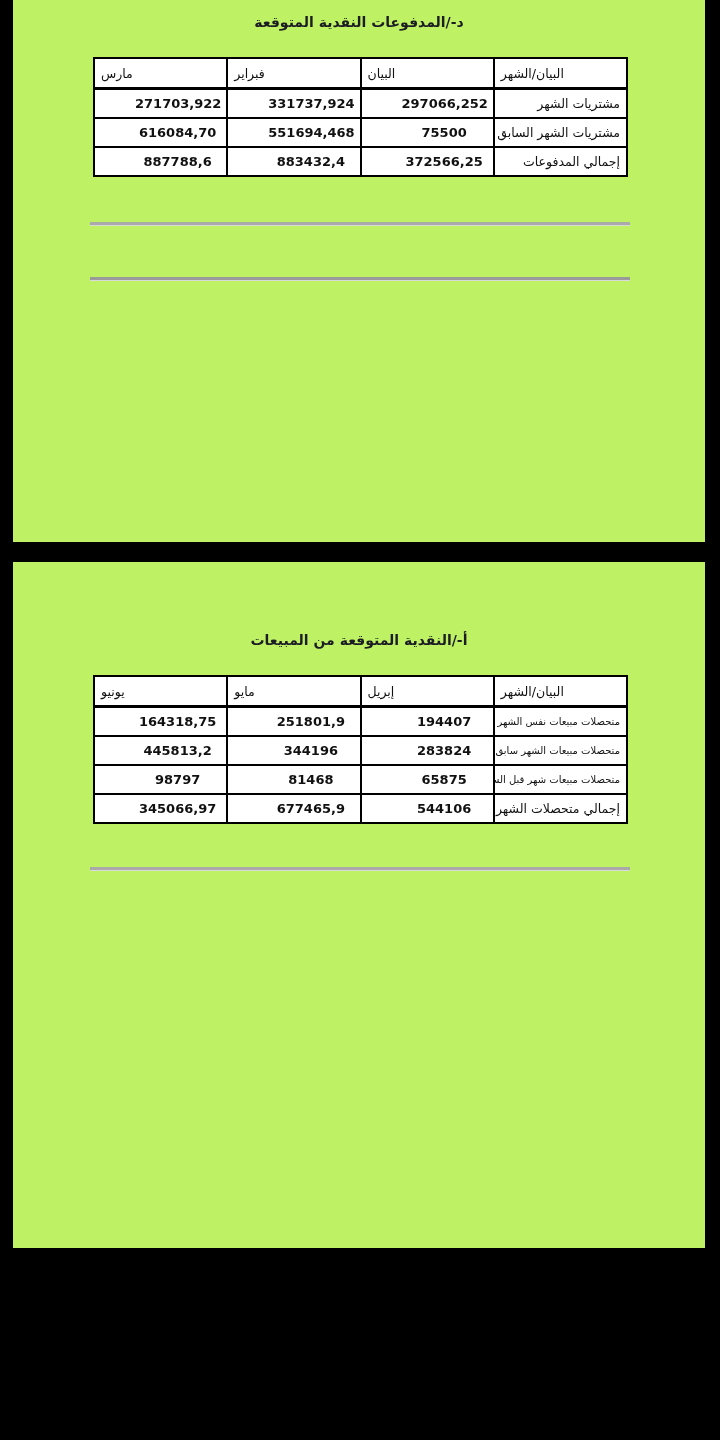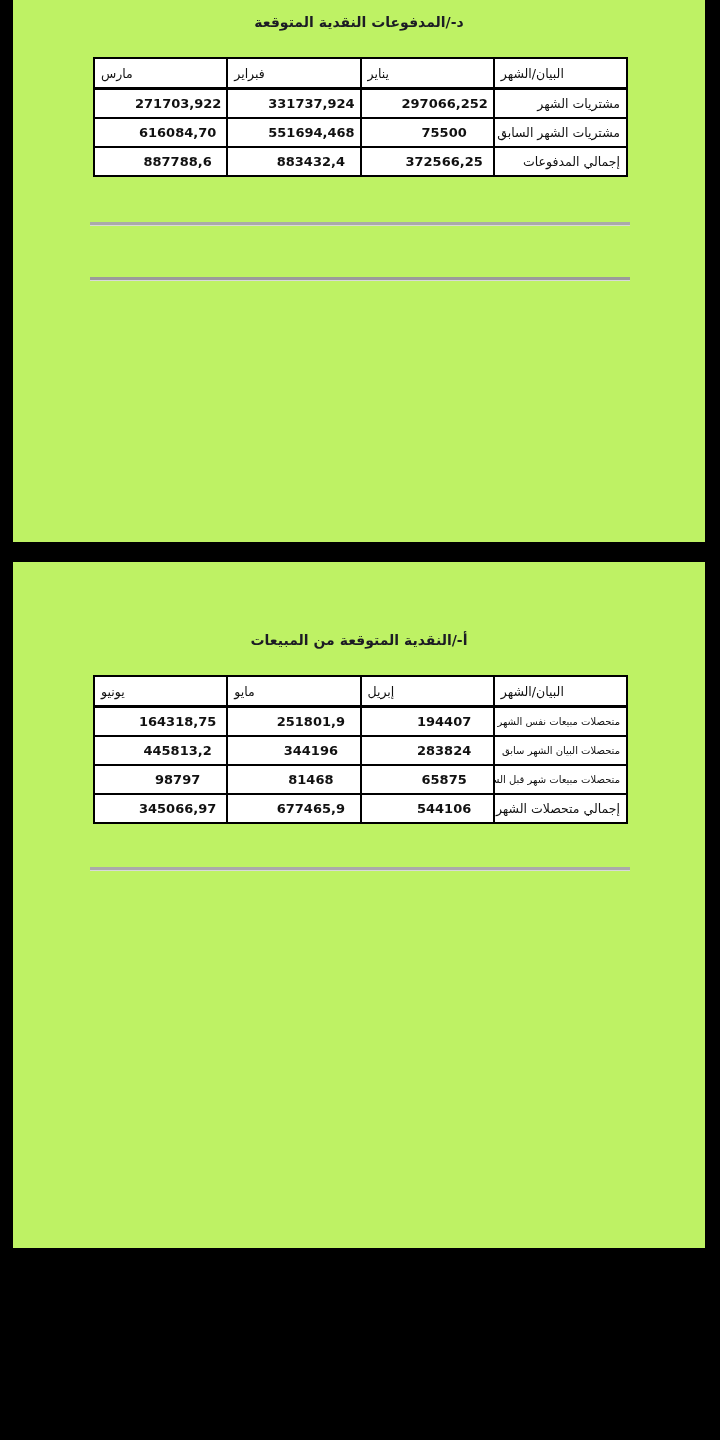--- a/index.html
+++ b/index.html
@@ -93,21 +93,21 @@
 </head>
 <body>
 
 <div class="page page-1">
   <div class="doc-title">د-/المدفوعات النقدية المتوقعة</div>
 
   <table class="data-table">
     <thead>
       <tr>
         <th>البيان/الشهر</th>
-        <th>يناير</th>
+        <th>البيان</th>
         <th>فبراير</th>
         <th>مارس</th>
       </tr>
     </thead>
     <tbody>
       <tr>
         <td class="row-label">مشتريات الشهر</td>
         <td class="num">297066,252</td>
         <td class="num">331737,924</td>
         <td class="num">271703,922</td>
@@ -144,21 +144,21 @@
       </tr>
     </thead>
     <tbody>
       <tr>
         <td class="row-label small">متحصلات مبيعات نفس الشهر</td>
         <td class="num">194407</td>
         <td class="num">251801,9</td>
         <td class="num">164318,75</td>
       </tr>
       <tr>
-        <td class="row-label small">متحصلات البيان الشهر سابق</td>
+        <td class="row-label small">متحصلات مبيعات الشهر سابق</td>
         <td class="num">283824</td>
         <td class="num">344196</td>
         <td class="num">445813,2</td>
       </tr>
       <tr>
         <td class="row-label small">متحصلات مبيعات شهر قبل السابق</td>
         <td class="num">65875</td>
         <td class="num">81468</td>
         <td class="num">98797</td>
       </tr>

